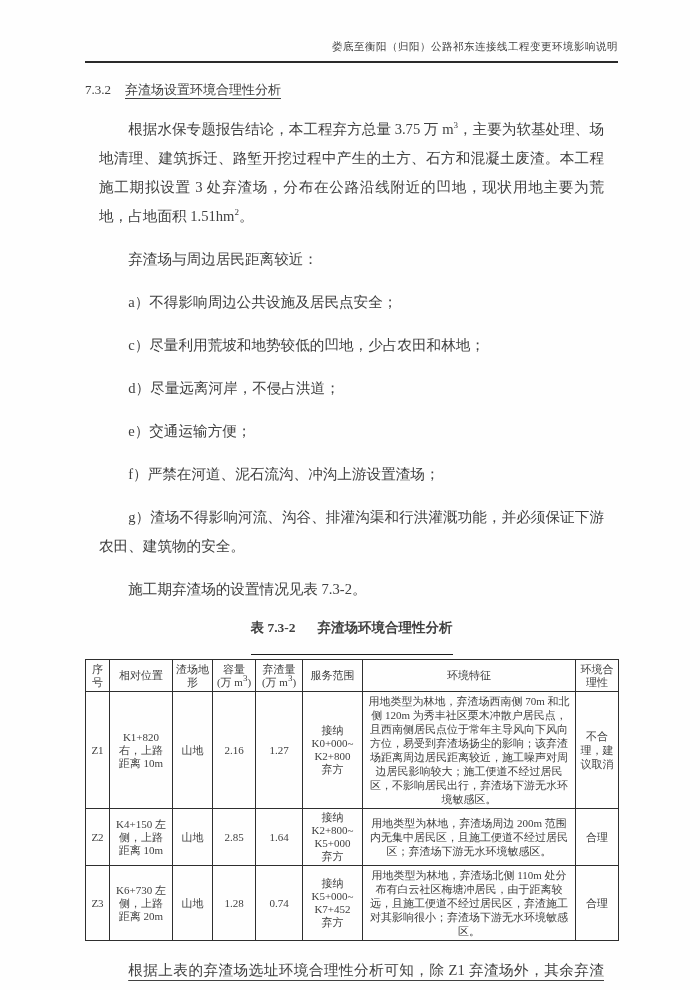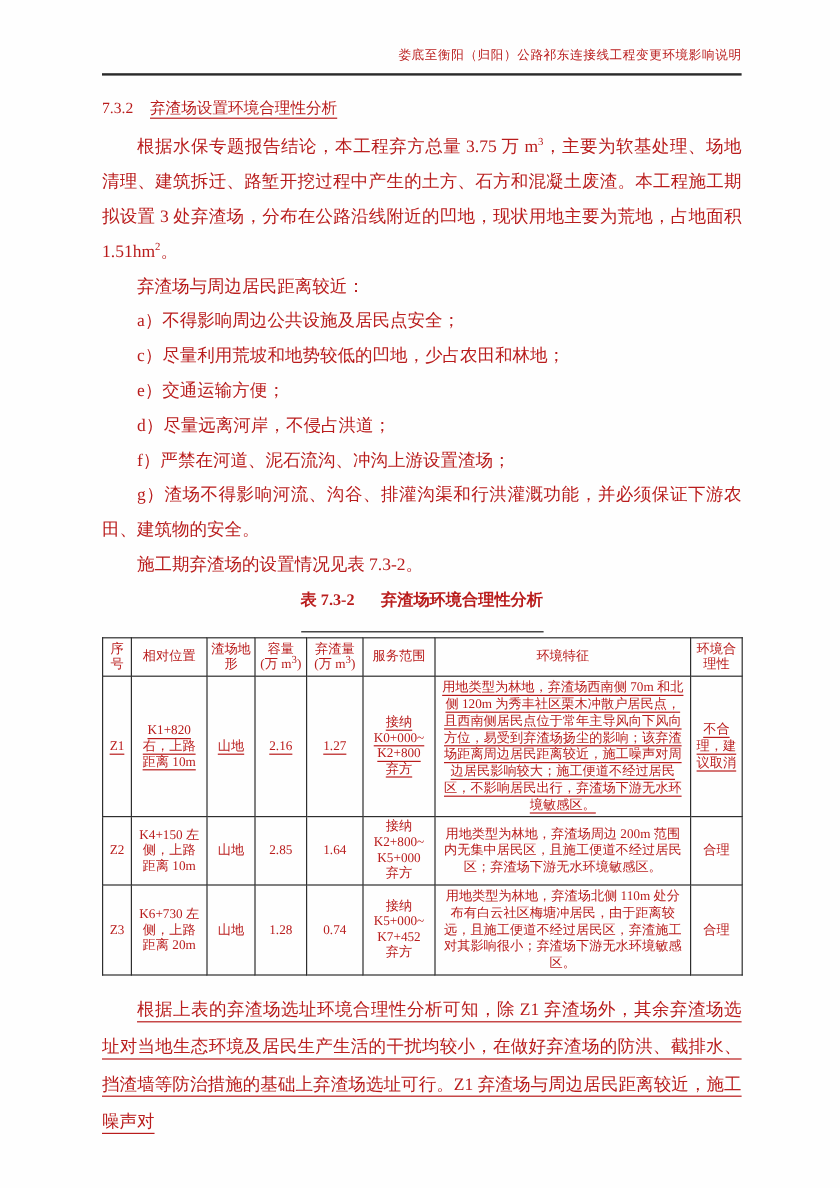--- a/index.html
+++ b/index.html
@@ -1,21 +1,21 @@
 <!DOCTYPE html>
 <html lang="zh"><head>
 <meta charset="utf-8">
 <style>
   html,body{margin:0;padding:0;background:#e8e8e8;}
   .page{
     position:relative;
     width:700px;height:990px;
     margin:0 auto;
     background:#fefefe;
-    color:#b91c1c;
+    color:#404040;
     font-family:"Liberation Serif","DejaVu Serif",serif;
     box-sizing:border-box;
     padding:40px 82px 0 85px;
     overflow:hidden;
   }
   
   .running-header{
     text-align:right;
     font-size:10.5px;
     line-height:13px;
@@ -26,21 +26,21 @@
   
   .section-heading{
     margin:16px 0 8px 0;
     font-size:13px;
     line-height:22px;
   }
   .sec-num{margin-right:14px;}
   .sec-title{text-decoration:underline;text-underline-offset:4px;}
   
   p.body{
-    margin:0;
+    margin:14px;
     font-size:14.6px;
     line-height:29px;
     text-align:justify;
     word-break:break-all;
   }
   p.indent{text-indent:2em;}
   sup{font-size:9px;line-height:0;}
   
   .table-caption{
     text-align:center;
@@ -72,21 +72,20 @@
     overflow:hidden;
   }
   .data-table td{line-height:14px;}
   td.pre{white-space:pre-line;line-height:13px;}
   td.features{
     text-align:center;
     line-height:14px;
     padding:2px 4px;
   }
   tr.revised td{
-    text-decoration:underline;
     text-underline-offset:3px;
     text-align:center;
   }
   
   col.c-no{width:24px;}
   col.c-pos{width:63px;}
   col.c-ter{width:40px;}
   col.c-cap{width:43px;}
   col.c-vol{width:47px;}
   col.c-srv{width:60px;}
@@ -111,22 +110,22 @@
 
   <div class="section-heading">
     <span class="sec-num">7.3.2</span><span class="sec-title">弃渣场设置环境合理性分析</span>
   </div>
 
   <p class="body indent"><span>根据水保专题报告结论，本工程弃方总量 3.75 万 m</span><sup>3</sup><span>，主要为软基处理、场地清理、建筑拆迁、路堑开挖过程中产生的土方、石方和混凝土废渣。本工程施工期拟设置 3 处弃渣场，分布在公路沿线附近的凹地，现状用地主要为荒地，占地面积 1.51hm</span><sup>2</sup><span>。</span></p>
 
   <p class="body indent">弃渣场与周边居民距离较近：</p>
   <p class="body indent">a）不得影响周边公共设施及居民点安全；</p>
   <p class="body indent">c）尽量利用荒坡和地势较低的凹地，少占农田和林地；</p>
+  <p class="body indent">d）尽量远离河岸，不侵占洪道；</p>
   <p class="body indent">e）交通运输方便；</p>
-  <p class="body indent">d）尽量远离河岸，不侵占洪道；</p>
   <p class="body indent">f）严禁在河道、泥石流沟、冲沟上游设置渣场；</p>
   <p class="body indent">g）渣场不得影响河流、沟谷、排灌沟渠和行洪灌溉功能，并必须保证下游农田、建筑物的安全。</p>
   <p class="body indent">施工期弃渣场的设置情况见表 7.3-2。</p>
 
   <div class="table-caption">
     <span class="caption-inner"><span>表 7.3-2</span><span class="cap-gap"></span><span>弃渣场环境合理性分析</span></span>
   </div>
 
   <table class="data-table">
     <colgroup>

